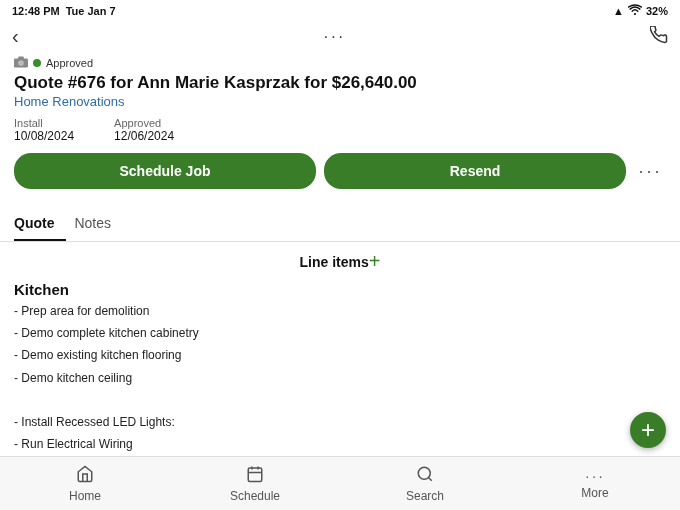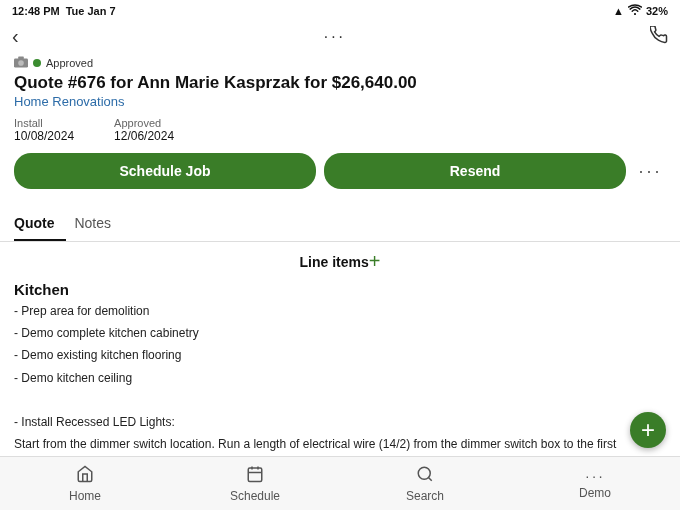--- a/index.html
+++ b/index.html
@@ -326,20 +326,21 @@
 
   <div class="section-title">Kitchen</div>
 
   <div class="line-item-text">
     <p>- Prep area for demolition</p>
     <p>- Demo complete kitchen cabinetry</p>
     <p>- Demo existing kitchen flooring</p>
     <p>- Demo kitchen ceiling</p>
     <p>&nbsp;</p>
     <p>- Install Recessed LED Lights:</p>
+    <p>- Run Electrical Wiring</p>
     <p>Start from the dimmer switch location. Run a length of electrical wire (14/2) from the dimmer switch box to the first recessed light location, then continue to the next, and so forth until all six are connected in series.</p>
 
   </div>
 </div>
 
 <div class="fab">+</div>
 
 <div class="bottom-nav">
   <div class="nav-item">
     <span class="nav-icon">
@@ -365,15 +366,15 @@
     <span class="nav-icon">
       <svg width="18" height="18" viewBox="0 0 24 24" fill="none" stroke="#555" stroke-width="2">
         <circle cx="11" cy="11" r="8"></circle>
         <line x1="21" y1="21" x2="16.65" y2="16.65"></line>
       </svg>
     </span>
     <span class="nav-label">Search</span>
   </div>
   <div class="nav-item">
     <span class="nav-icon" style="font-size:14px;letter-spacing:2px;color:#555;">···</span>
-    <span class="nav-label">Demo</span>
+    <span class="nav-label">More</span>
   </div>
 </div>
 
 </body></html>

